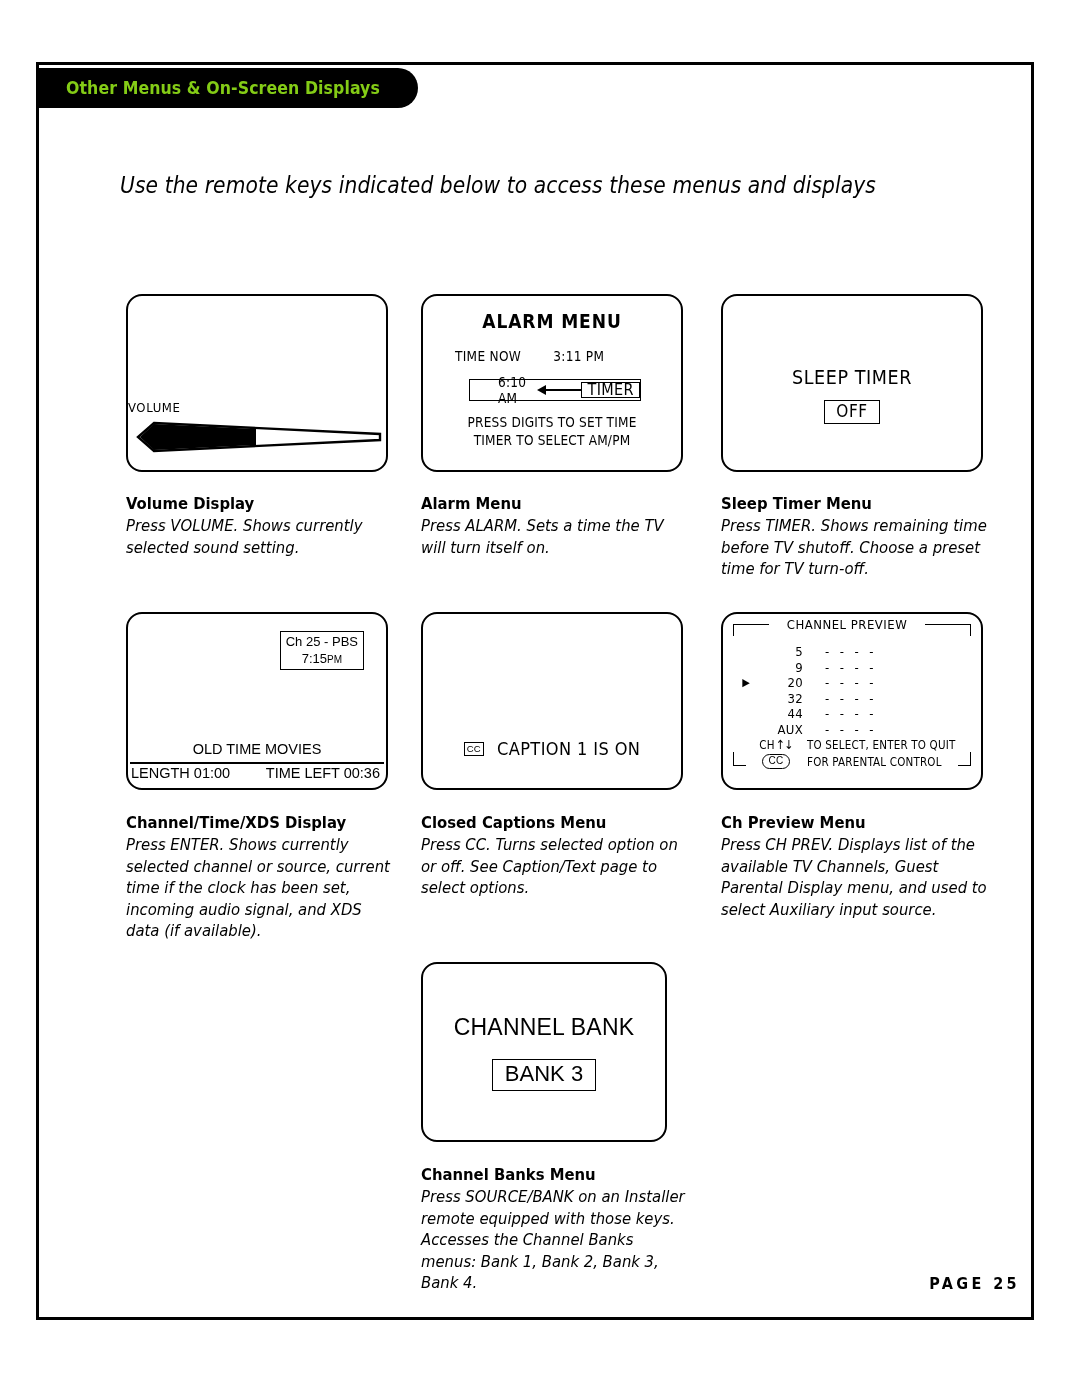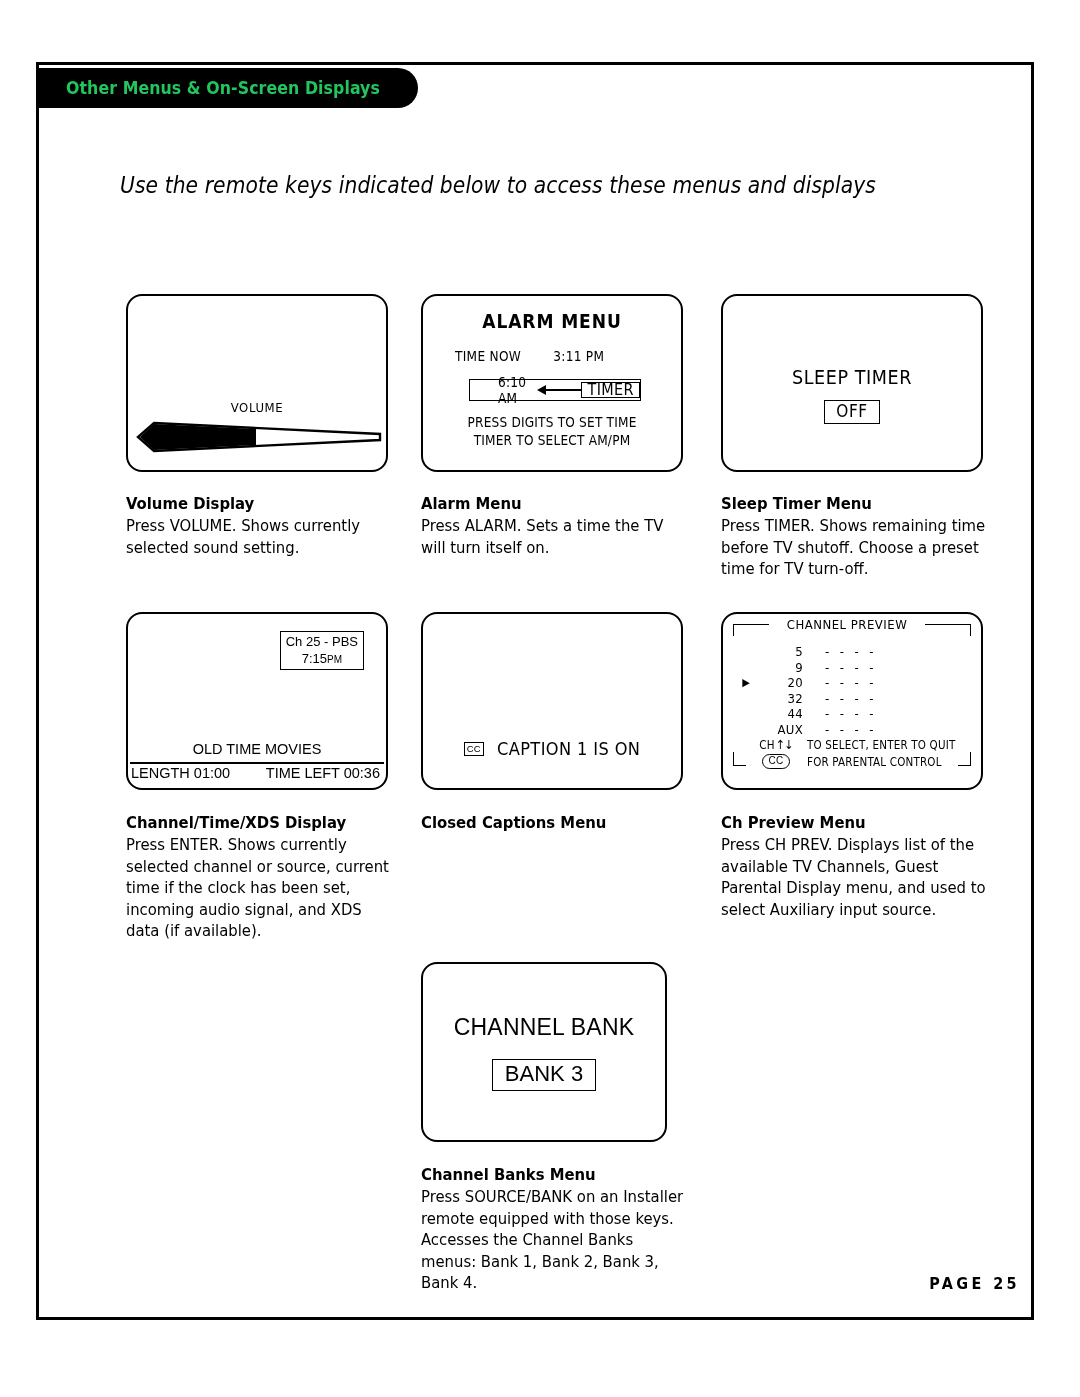--- a/index.html
+++ b/index.html
@@ -24,21 +24,21 @@
     background: #fff;
   }
 
   
   #header-tab {
     position: absolute;
     left: 36px; top: 68px;
     height: 40px;
     padding: 0 38px 0 30px;
     background: #000;
-    color: #22c55e;
+    color: #84cc16;
     border-top-right-radius: 22px;
     border-bottom-right-radius: 22px;
     display: flex; align-items: center;
     z-index: 5;
   }
   #header-tab .tab-text {
     font-size: 17.5px;
     font-weight: bold;
     letter-spacing: 0.1px;
     white-space: nowrap;
@@ -67,21 +67,21 @@
     position: absolute;
     width: 268px;
     font-size: 16.5px;
     line-height: 1.30;
   }
   .cap .cap-title {
     font-weight: bold;
     display: block;
     margin-bottom: 1px;
   }
-  .cap .cap-body { display: block; }
+  .cap .cap-body { display: block; font-style: italic; }
 
   
   .col1 { left: 126px; }
   .col2 { left: 421px; }
   .col3 { left: 721px; }
 
   .row1 { top: 294px; }
   .row2 { top: 612px; }
   .row3 { top: 962px; }
 
@@ -89,21 +89,21 @@
   .tv.row3 { width: 246px; height: 180px; }
 
   .cap.r1 { top: 493px; }
   .cap.r2 { top: 812px; }
   .cap.r3 { top: 1164px; }
 
   
   #vol-label {
     position: absolute;
     left: 0; right: 0; top: 104px;
-    text-align: center;
+    text-align: left;
     font-size: 13px;
     letter-spacing: 0.6px;
   }
   #vol-bar {
     position: absolute;
     left: 8px; top: 125px;
     width: 246px; height: 32px;
   }
 
   
@@ -376,20 +376,21 @@
 </div>
 
 <div class="tv row2 col2">
   <div id="cc-line">
     <span id="cc-badge">CC</span>
     <span id="cc-text">CAPTION 1 IS ON</span>
   </div>
 </div>
 <div class="cap r2 col2">
   <span class="cap-title">Closed Captions Menu</span>
+  <span class="cap-body">Press CC. Turns selected option on or off. See Caption/Text page to select options.</span>
 </div>
 
 <div class="tv row2 col3">
   <div id="cp-frame">
     <span class="cp-corner cp-tl"></span>
     <span class="cp-corner cp-tr"></span>
     <span class="cp-corner cp-bl"></span>
     <span class="cp-corner cp-br"></span>
 
     <div id="cp-title">CHANNEL PREVIEW</div>

